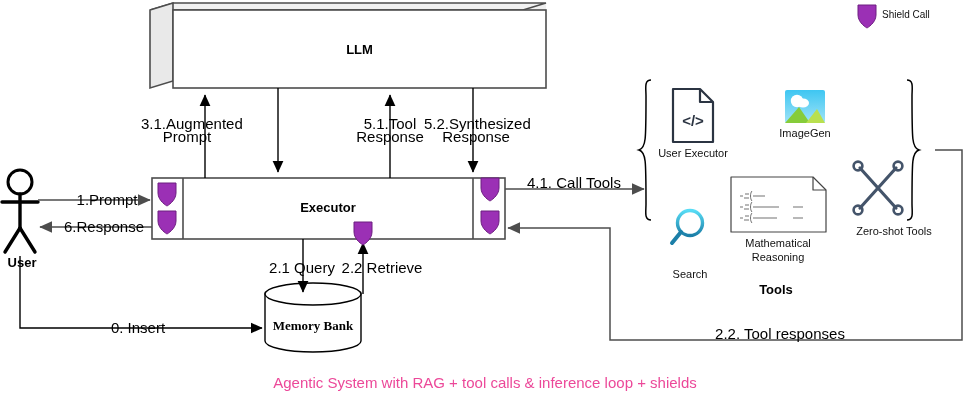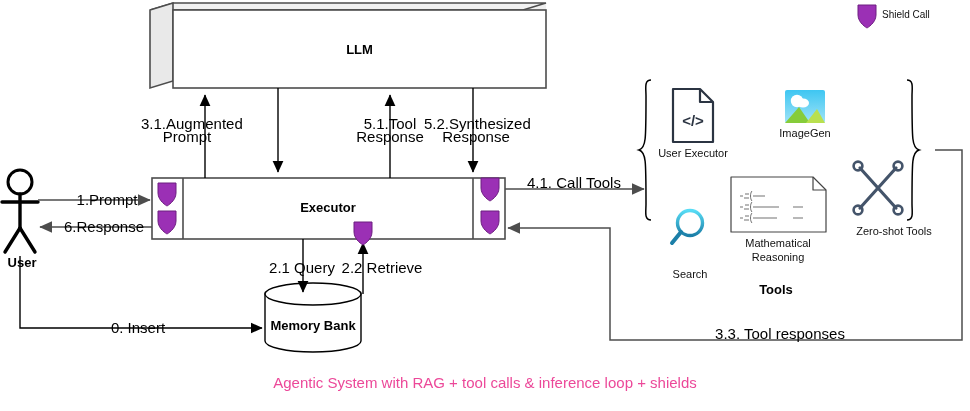--- a/index.html
+++ b/index.html
@@ -140,39 +140,39 @@
     <path d="M481,211 h18 v10 c0,8 -9,13 -9,13 c0,0 -9,-5 -9,-13 z"></path>
     <path d="M354,222 h18 v10 c0,8 -9,13 -9,13 c0,0 -9,-5 -9,-13 z"></path>
     <path d="M858,5 h18 v10 c0,8 -9,13 -9,13 c0,0 -9,-5 -9,-13 z"></path>
   </g>
 </svg>
 
 <div class="node-title" style="left:173px;top:42px;width:373px;">LLM</div>
 
 <div class="node-title" style="left:183px;top:200px;width:290px;">Executor</div>
 
-<div class="node-title" style="left:265px;top:318px;width:96px;">Memory Bank</div>
+<div class="node-title" style="left:265px;top:318px;width:96px;font-family:Liberation Serif, serif;">Memory Bank</div>
 
 <div class="node-title" style="left:0px;top:255px;width:44px;font-size:13px;">User</div>
 
 <div class="node-title" style="left:716px;top:282px;width:120px;">Tools</div>
 
 <div class="lbl" style="left:60px;top:193px;width:94px;">1.Prompt</div>
 <div class="lbl" style="left:52px;top:220px;width:104px;">6.Response</div>
 <div class="lbl" style="left:86px;top:321px;width:104px;">0. Insert</div>
 <div class="lbl" style="left:256px;top:261px;width:92px;">2.1 Query</div>
 <div class="lbl" style="left:332px;top:261px;width:100px;">2.2 Retrieve</div>
 <div class="lbl" style="left:141px;top:117px;width:92px;">3.1.Augmented
 Prompt</div>
 <div class="lbl" style="left:344px;top:117px;width:92px;">5.1.Tool
 Response</div>
 <div class="lbl" style="left:424px;top:117px;width:104px;">5.2.Synthesized
 Response</div>
 <div class="lbl" style="left:518px;top:176px;width:112px;">4.1. Call Tools</div>
-<div class="lbl" style="left:660px;top:327px;width:240px;">3.3. Tool responses</div>
+<div class="lbl" style="left:660px;top:327px;width:240px;">2.2. Tool responses</div>
 
 <div class="tool-cap" style="left:645px;top:146px;width:96px;">User Executor</div>
 <div class="tool-cap" style="left:763px;top:126px;width:84px;">ImageGen</div>
 <div class="tool-cap" style="left:658px;top:255px;width:64px;margin-top:12px;">Search</div>
 <div class="tool-cap" style="left:722px;top:236px;width:112px;">Mathematical
 Reasoning</div>
 <div class="tool-cap" style="left:854px;top:224px;width:80px;">Zero-shot
 Tools</div>
 
 <div class="tool-cap" style="left:882px;top:8px;width:88px;text-align:left;font-size:10px;">Shield Call</div>

